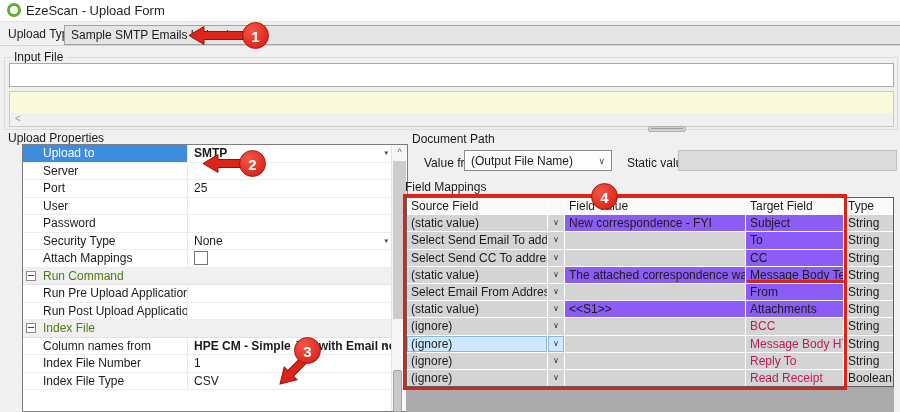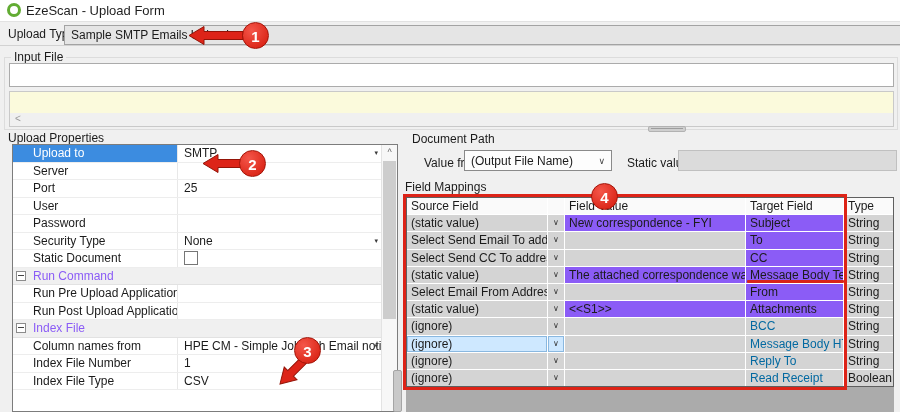--- a/index.html
+++ b/index.html
@@ -18,33 +18,33 @@
             white-space:nowrap;overflow:hidden;}
   
   .if-group{position:absolute;left:4px;top:57px;width:892px;height:71px;border:1px solid #dcdcdc;}
   .if-label{position:absolute;left:11px;top:50px;background:#f0f0f0;padding:0 3px;}
   .if-input{position:absolute;left:9px;top:63px;width:883px;height:22px;background:#fff;border:1px solid #ababab;}
   .if-list{position:absolute;left:9px;top:91px;width:883px;height:34px;border:1px solid #c9c9c9;background:#fbfadc;}
   .if-scroll{position:absolute;left:0;bottom:0;width:100%;height:13px;background:#f0f0f0;color:#9a9a9a;
              font-size:10px;line-height:12px;padding-left:5px;box-sizing:border-box;}
   
   .up-label{position:absolute;left:8px;top:131px;}
-  .pgrid{position:absolute;left:12px;top:144px;width:386px;height:268px;border:1px solid #7c7c7c;
+  .pgrid{position:absolute;left:22px;top:144px;width:386px;height:268px;border:1px solid #7c7c7c;
          background:#fff;box-sizing:border-box;overflow:hidden;}
   .pg-rows{position:absolute;left:0;top:0;right:15px;bottom:0;overflow:hidden;}
   .pg-row{display:flex;height:16.5px;border-bottom:1px solid #ededed;background:#fff;align-items:stretch;}
   .pg-margin{width:18px;flex:none;position:relative;}
   .pg-name{width:144px;flex:none;line-height:16px;white-space:nowrap;overflow:hidden;padding-left:2px;}
   .pg-value{flex:1;border-left:1px solid #e8e8e8;line-height:16px;padding-left:6px;position:relative;
             white-space:nowrap;overflow:hidden;}
   .pg-row.sel .pg-name,.pg-row.sel .pg-margin{background:#3c8ce0;}
   .pg-row.sel .pg-name{color:#fff;}
-  .pg-row.group{background:#f0f0f0;color:#8b5cf6;border-bottom:1px solid #e2e2e2;}
+  .pg-row.group{background:#f0f0f0;color:#4d7c0f;border-bottom:1px solid #e2e2e2;}
   .pg-row.group .pg-name{width:auto;}
-  .bold{font-weight:normal;}
+  .bold{font-weight:bold;}
   .dd{position:absolute;right:4px;top:4px;font-size:7px;color:#3a3a3a;line-height:8px;}
   .cb{display:inline-block;width:12px;height:12px;border:1px solid #767676;background:#fff;margin-top:1px;vertical-align:top;}
   .glyph{position:absolute;left:3px;top:3px;width:8px;height:8px;border:1px solid #8c8c8c;background:#fff;}
   .glyph::after{content:"";position:absolute;left:1px;right:1px;top:3px;height:1px;background:#444;}
   .pg-scroll{position:absolute;right:0;top:0;width:15px;bottom:0;background:#f7f7f7;border-left:1px solid #e3e3e3;}
   .pg-scroll .arr{position:absolute;left:0;top:0;width:15px;height:15px;text-align:center;color:#606060;font-size:9px;line-height:15px;}
   .pg-scroll .thumb{position:absolute;left:1px;top:16px;width:13px;height:158px;background:#cdcdcd;}
   .vsplit{position:absolute;left:393px;top:370px;width:9px;height:42px;background:#c9c9c9;border:1px solid #a5a5a5;border-radius:2px;box-sizing:border-box;}
   .hsplit{position:absolute;left:648px;top:126px;width:38px;height:6px;background:#cfcfcf;border:1px solid #b2b2b2;border-radius:2px;box-sizing:border-box;}
   .hsplit::after{content:"";position:absolute;left:2px;right:2px;top:1px;height:1px;background:#9d9d9d;}
@@ -58,21 +58,21 @@
   .sv-input{position:absolute;left:678px;top:150px;width:219px;height:21px;background:#dbdbdb;border:1px solid #c0c0c0;box-sizing:border-box;}
   .fm-label{position:absolute;left:405px;top:180px;}
   
   .fm-table{position:absolute;left:406px;top:197px;width:486px;display:grid;
             grid-template-columns:140px 16px 180px 97px 49px;grid-auto-rows:16.2px;gap:1px;
             background:#fff;border:1px solid #5f5f5f;}
   .fm-c{background:#d4d4d4;padding:0 4px;line-height:16px;white-space:nowrap;overflow:hidden;font-size:12px;}
   .fm-h{background:#fafafa;}
   .fm-white{background:#8b5cf6;}
   .fm-chev{padding:0;text-align:center;font-size:8px;color:#333;line-height:16px;}
-  .fm-dis{color:#0369a1;}
+  .fm-dis{color:#be185d;}
   .fm-selcell{background:#cee8ff;box-shadow:inset 0 0 0 1px #8ab8e0;}
   .fm-fill{position:absolute;left:406px;top:387px;width:488px;height:25px;background:#ababab;}
   
   .ann-rect{position:absolute;left:403px;top:194px;width:444px;height:196px;border:3px solid #dd2317;z-index:40;box-sizing:border-box;}
   .ann-underline{position:absolute;left:747px;top:280px;width:97px;height:3px;background:#d8231a;border-radius:1px;z-index:41;}
   .ann-circle{position:absolute;width:27px;height:27px;border-radius:50%;z-index:50;
               background:radial-gradient(circle at 35% 30%,#f4564a,#d41809);border:1px solid #a31408;
               color:#fff;font-weight:bold;font-size:15px;text-align:center;line-height:27px;box-sizing:border-box;}
   .ann-svg{position:absolute;left:0;top:0;z-index:45;pointer-events:none;}
 </style>
@@ -128,21 +128,21 @@
           <div class="pg-name">Password</div>
           <div class="pg-value"><span></span></div>
         </div>
         <div class="pg-row">
           <div class="pg-margin"></div>
           <div class="pg-name">Security Type</div>
           <div class="pg-value"><span>None</span><span class="dd">▾</span></div>
         </div>
         <div class="pg-row">
           <div class="pg-margin"></div>
-          <div class="pg-name">Static Document</div>
+          <div class="pg-name">Attach Mappings</div>
           <div class="pg-value"><span class="cb"></span></div>
         </div>
         <div class="pg-row group">
           <div class="pg-margin">
             <span class="glyph"></span>
           </div>
           <div class="pg-name">Run Command</div>
         </div>
         <div class="pg-row">
           <div class="pg-margin"></div>

